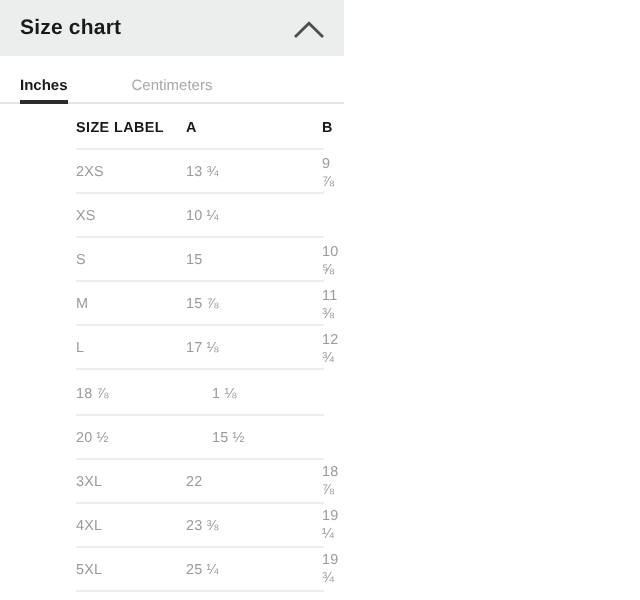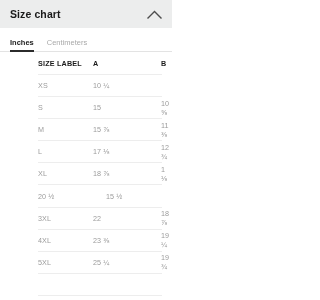--- a/index.html
+++ b/index.html
@@ -53,20 +53,21 @@
   
   .tabs {
     display: flex;
     align-items: flex-end;
     height: 24px;
     padding: 0 10px;
     box-sizing: border-box;
     border-bottom: 1px solid #e3e3e3;
     flex: 0 0 auto;
     background: #ffffff;
+    gap: 19px;
   }
   .tab {
     font-size: 7.5px;
     line-height: 1;
     padding: 0 0 5px 0;
     margin-right: 13px;
     cursor: pointer;
     position: relative;
     white-space: nowrap;
   }
@@ -157,40 +158,44 @@
   <div class="table">
 
     <div class="row head">
       <div class="cell col-label">SIZE LABEL</div>
       <div class="cell col-a">A</div>
       <div class="cell col-b">B</div>
     </div>
 
     <div class="body">
       <div class="row">
+        <div class="cell col-label">2XS</div>
+        <div class="cell col-a">13 ¾</div>
+        <div class="cell col-b">9 ⅞</div>
+      </div>
+      <div class="row">
         <div class="cell col-label">XS</div>
         <div class="cell col-b">10 ¼</div>
       </div>
       <div class="row">
         <div class="cell col-label">S</div>
         <div class="cell col-a">15</div>
         <div class="cell col-b">10 ⅝</div>
       </div>
       <div class="row">
         <div class="cell col-label">M</div>
         <div class="cell col-a">15 ⅞</div>
         <div class="cell col-b">11 ⅜</div>
       </div>
       <div class="row">
         <div class="cell col-label">L</div>
         <div class="cell col-a">17 ⅛</div>
         <div class="cell col-b">12 ¾</div>
       </div>
       <div class="row">
-        <div class="cell col-label">XL</div>
         <div class="cell col-a">18 ⅞</div>
         <div class="cell col-b">1 ⅛</div>
       </div>
       <div class="row">
         <div class="cell col-a">20 ½</div>
         <div class="cell col-b">15 ½</div>
       </div>
       <div class="row">
         <div class="cell col-label">3XL</div>
         <div class="cell col-a">22</div>

